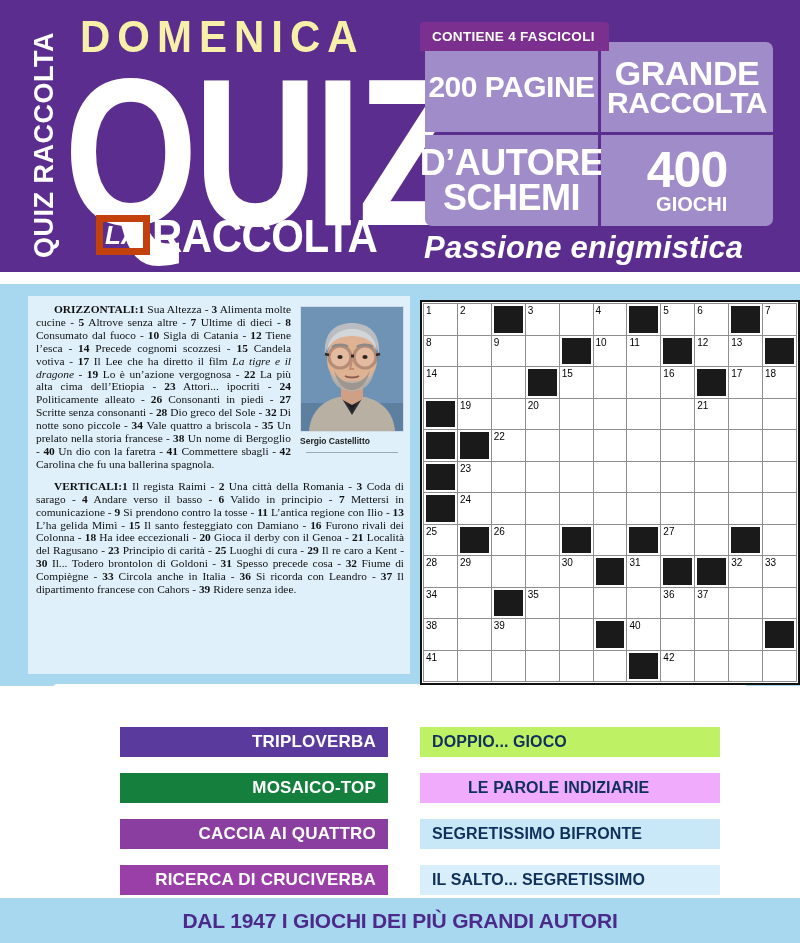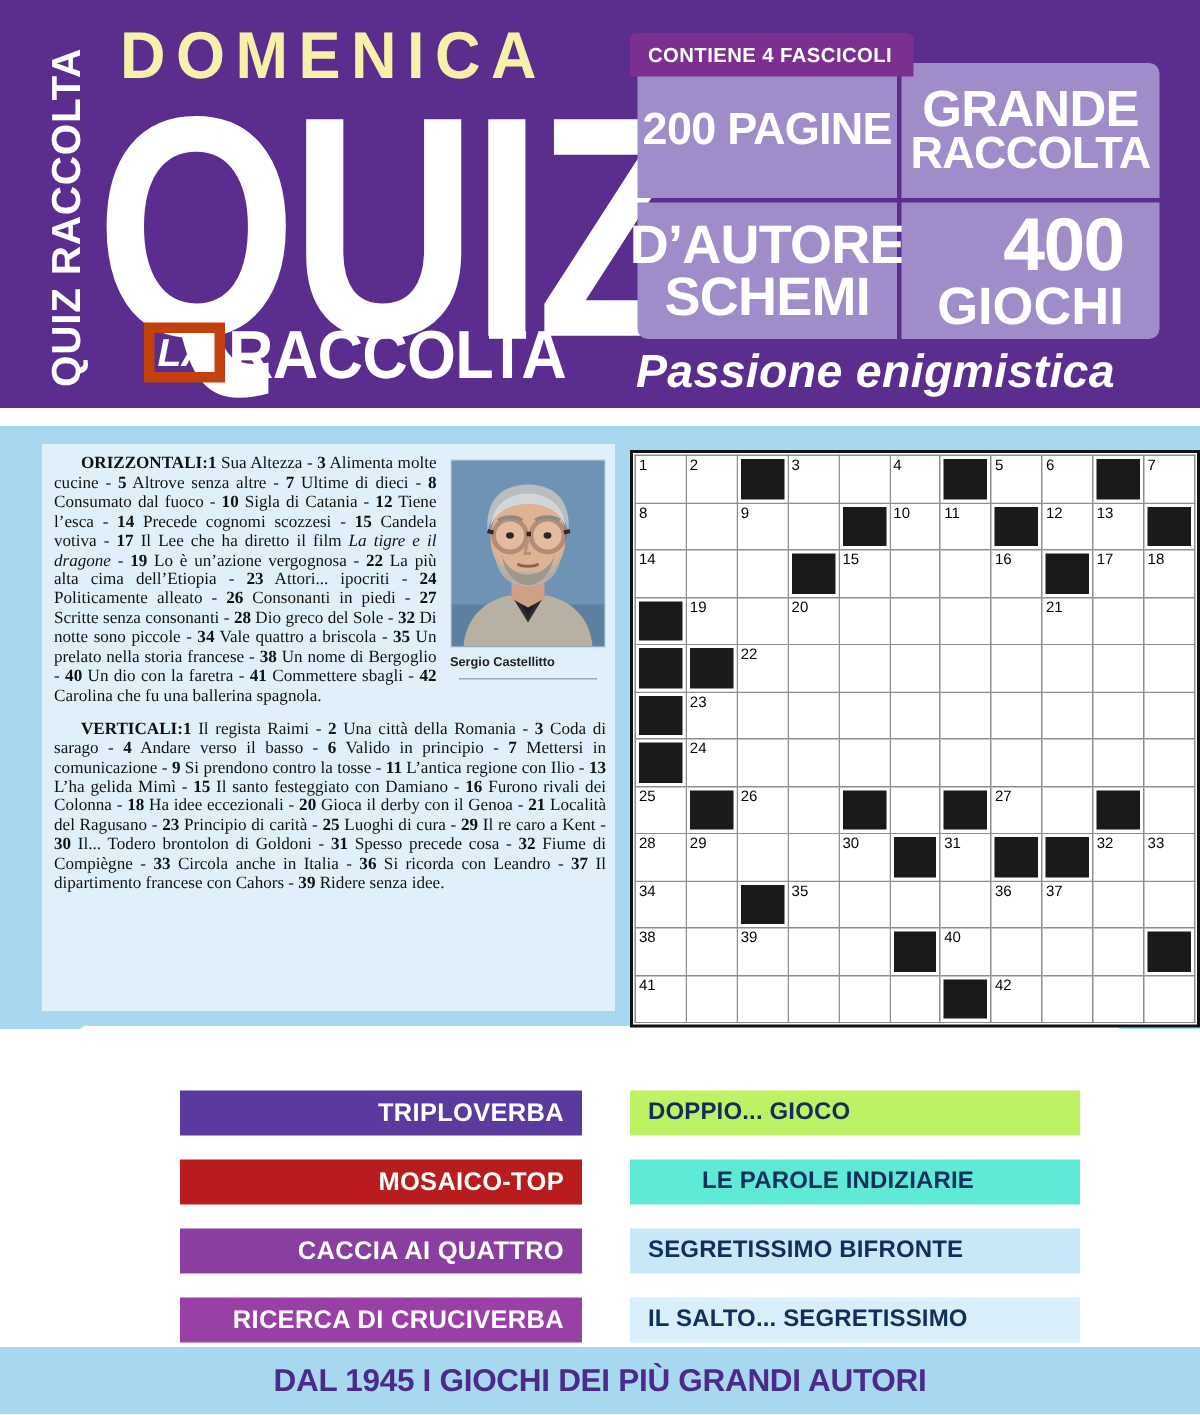--- a/index.html
+++ b/index.html
@@ -69,21 +69,21 @@
   }
   .qb1{left:0;top:0;width:173px;height:90px;border-radius:7px 0 0 0;}
   .qb2{left:176px;top:0;width:172px;height:90px;border-radius:0 7px 0 0;}
   .qb3{left:0;top:93px;width:173px;height:91px;border-radius:0 0 0 7px;}
   .qb4{left:176px;top:93px;width:172px;height:91px;border-radius:0 0 7px 0;}
   .qb1 span{font-size:30px;letter-spacing:-0.5px;}
   .qb2 span{font-size:34px;letter-spacing:-0.5px;}
   .qb2 .l2{font-size:30px;}
   .qb3 span{font-size:36px;letter-spacing:-0.5px;}
   .qb4 .big{font-size:50px;letter-spacing:-1px;}
-  .qb4 .l2{font-size:35px;}
+  .qb4 .l2{font-size:20px;}
   .passione{
     position:absolute;left:424px;top:230px;
     color:#ffffff;font-weight:bold;font-style:italic;font-size:31px;
     letter-spacing:0.2px;white-space:nowrap;
   }
   
   .bluepanel{
     position:absolute;left:0;top:284px;width:800px;height:400px;
     background:#a8d8f0;
   }
@@ -425,42 +425,42 @@
       </tbody>
   </table>
 </div>
 
 <div class="lower">
 
   <div id="left-bars">
       <div class="bar lf" style="top: 41px; background: rgb(91, 58, 158);">
         <span>TRIPLOVERBA</span>
       </div>
-      <div class="bar lf" style="top: 87px; background: #b91c1c;">
+      <div class="bar lf" style="top: 87px; background: #15803d;">
         <span>MOSAICO-TOP</span>
       </div>
       <div class="bar lf" style="top: 133px; background: rgb(138, 63, 160);">
         <span>CACCIA AI QUATTRO</span>
       </div>
       <div class="bar lf" style="top: 179px; background: rgb(155, 63, 168);">
         <span>RICERCA DI CRUCIVERBA</span>
       </div>
     </div>
   <div id="right-bars">
       <div class="barR" style="top: 41px; background: #bef264;">
         <span>DOPPIO... GIOCO</span>
       </div>
-      <div class="barR" style="top: 87px; background: #5eead4; padding-left: 48px;">
+      <div class="barR" style="top: 87px; background: #f0abfc; padding-left: 48px;">
         <span>LE PAROLE INDIZIARIE</span>
       </div>
       <div class="barR" style="top: 133px; background: rgb(201, 232, 247);">
         <span>SEGRETISSIMO BIFRONTE</span>
       </div>
       <div class="barR" style="top: 179px; background: rgb(216, 238, 250);">
         <span>IL SALTO... SEGRETISSIMO</span>
       </div>
     </div>
 
 </div>
 
 <div class="bottombar">
-  <span>DAL 1945 I GIOCHI DEI PIÙ GRANDI AUTORI</span>
+  <span>DAL 1947 I GIOCHI DEI PIÙ GRANDI AUTORI</span>
 </div>
 
 </body></html>

